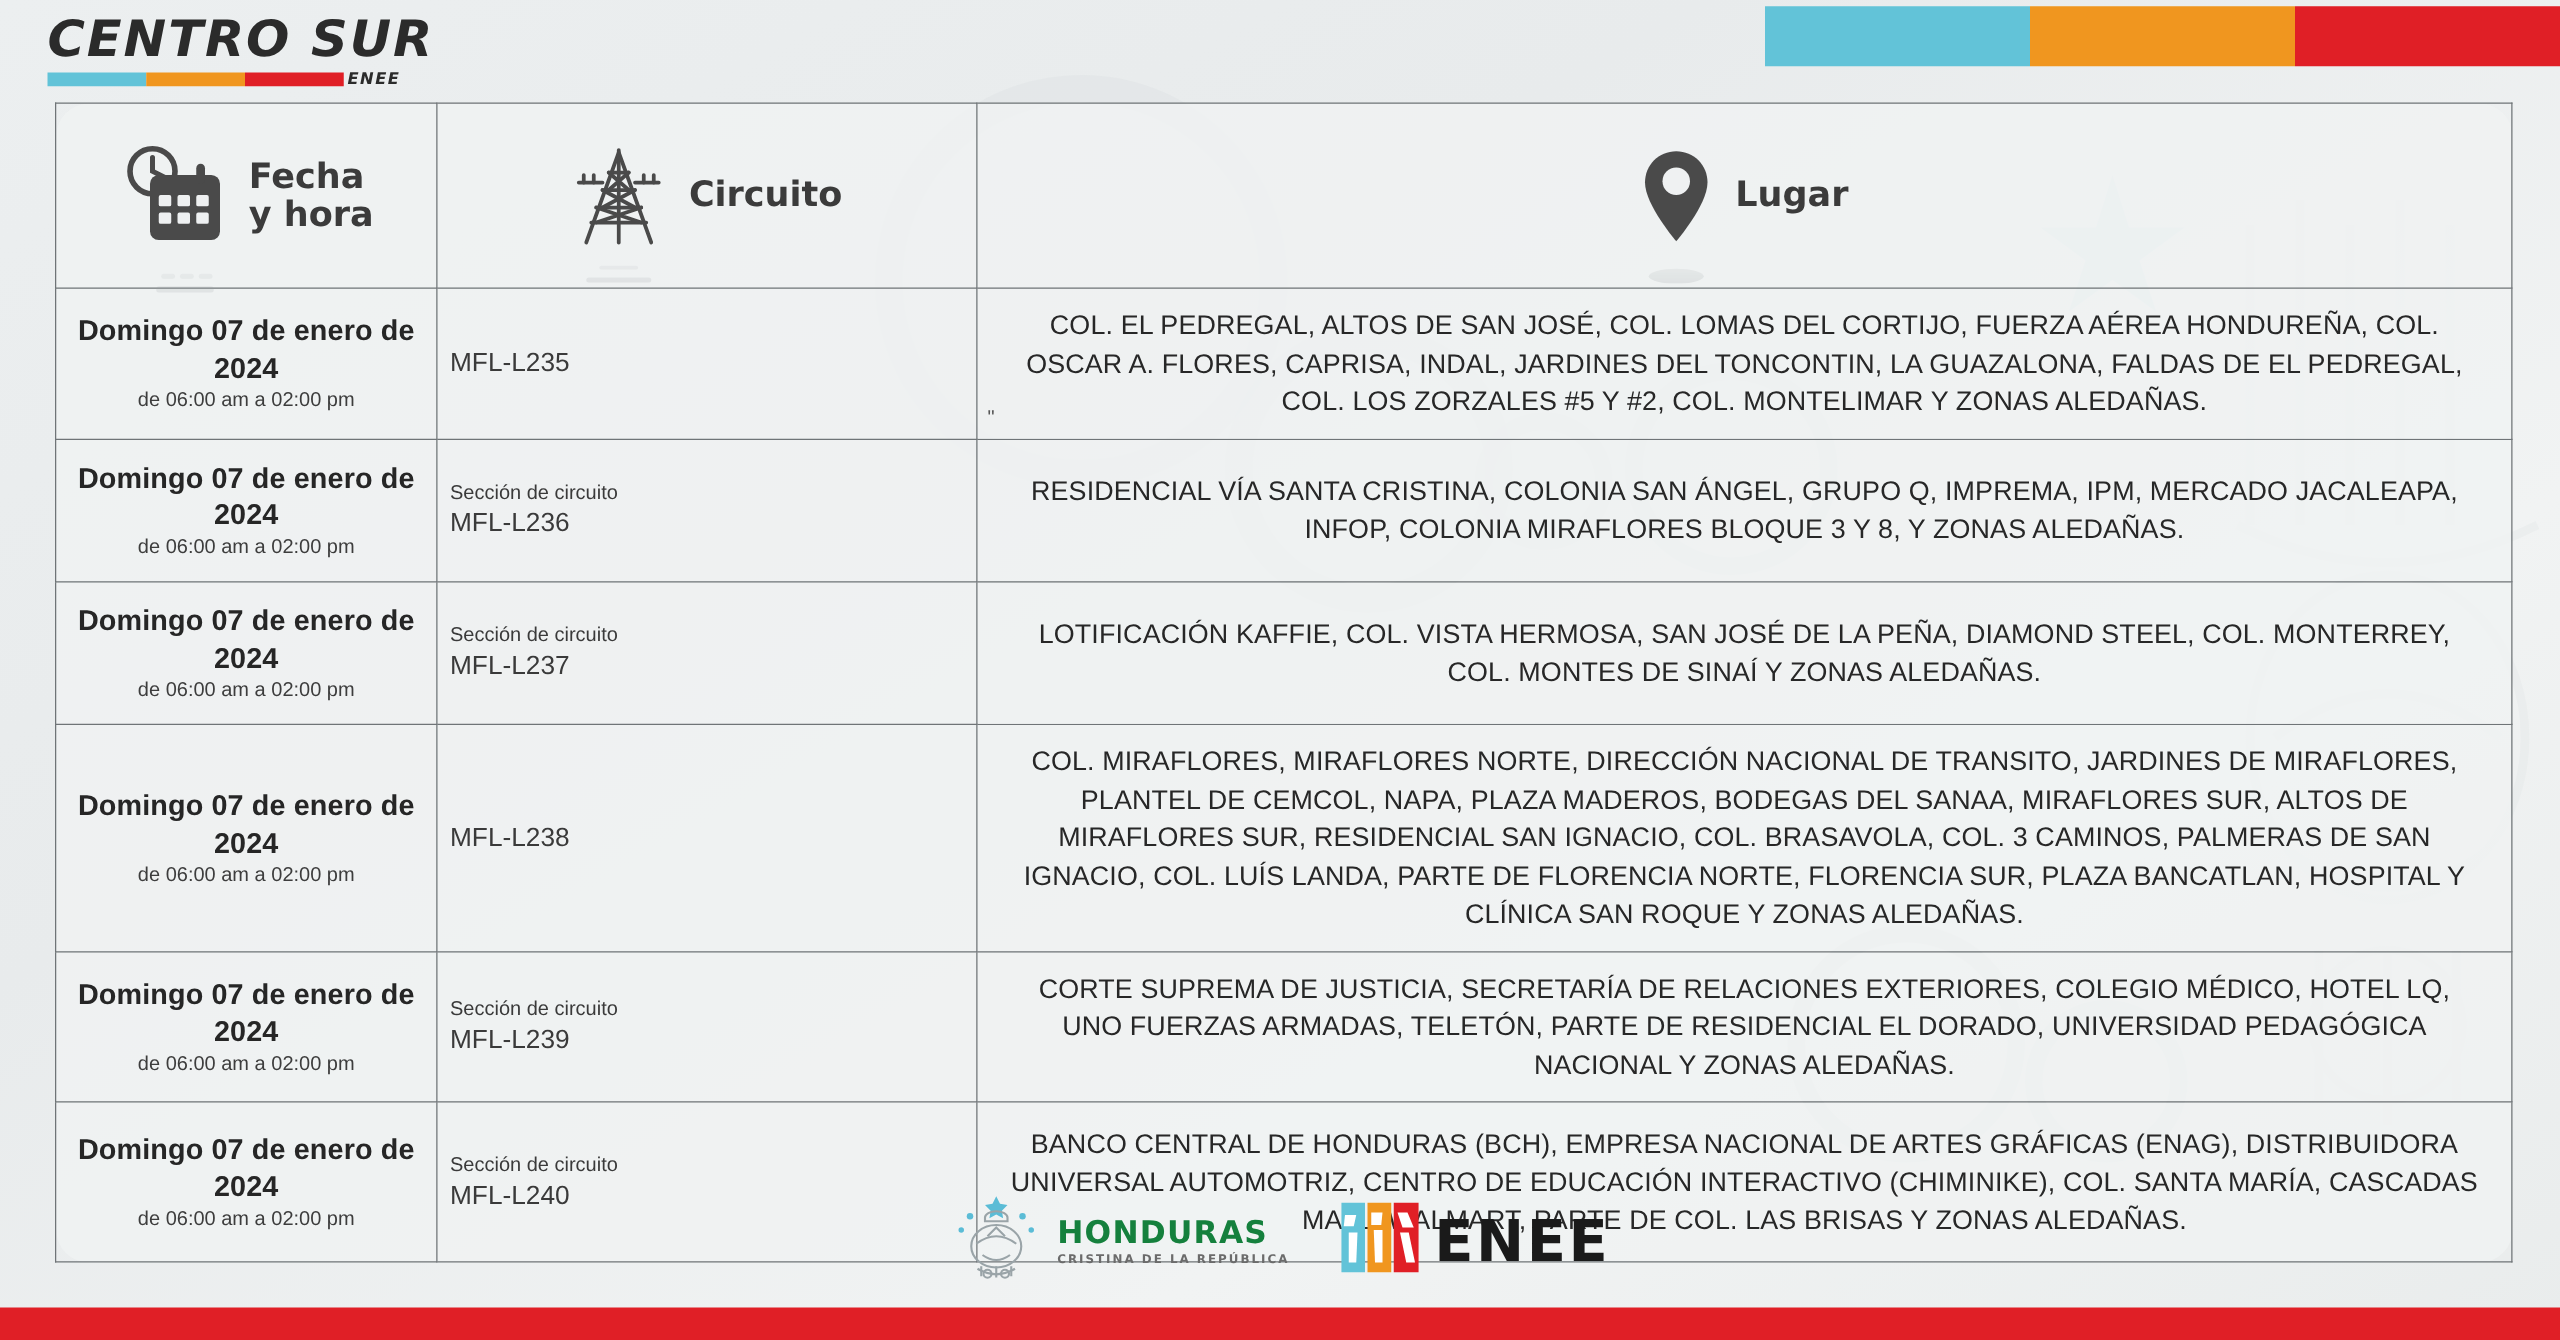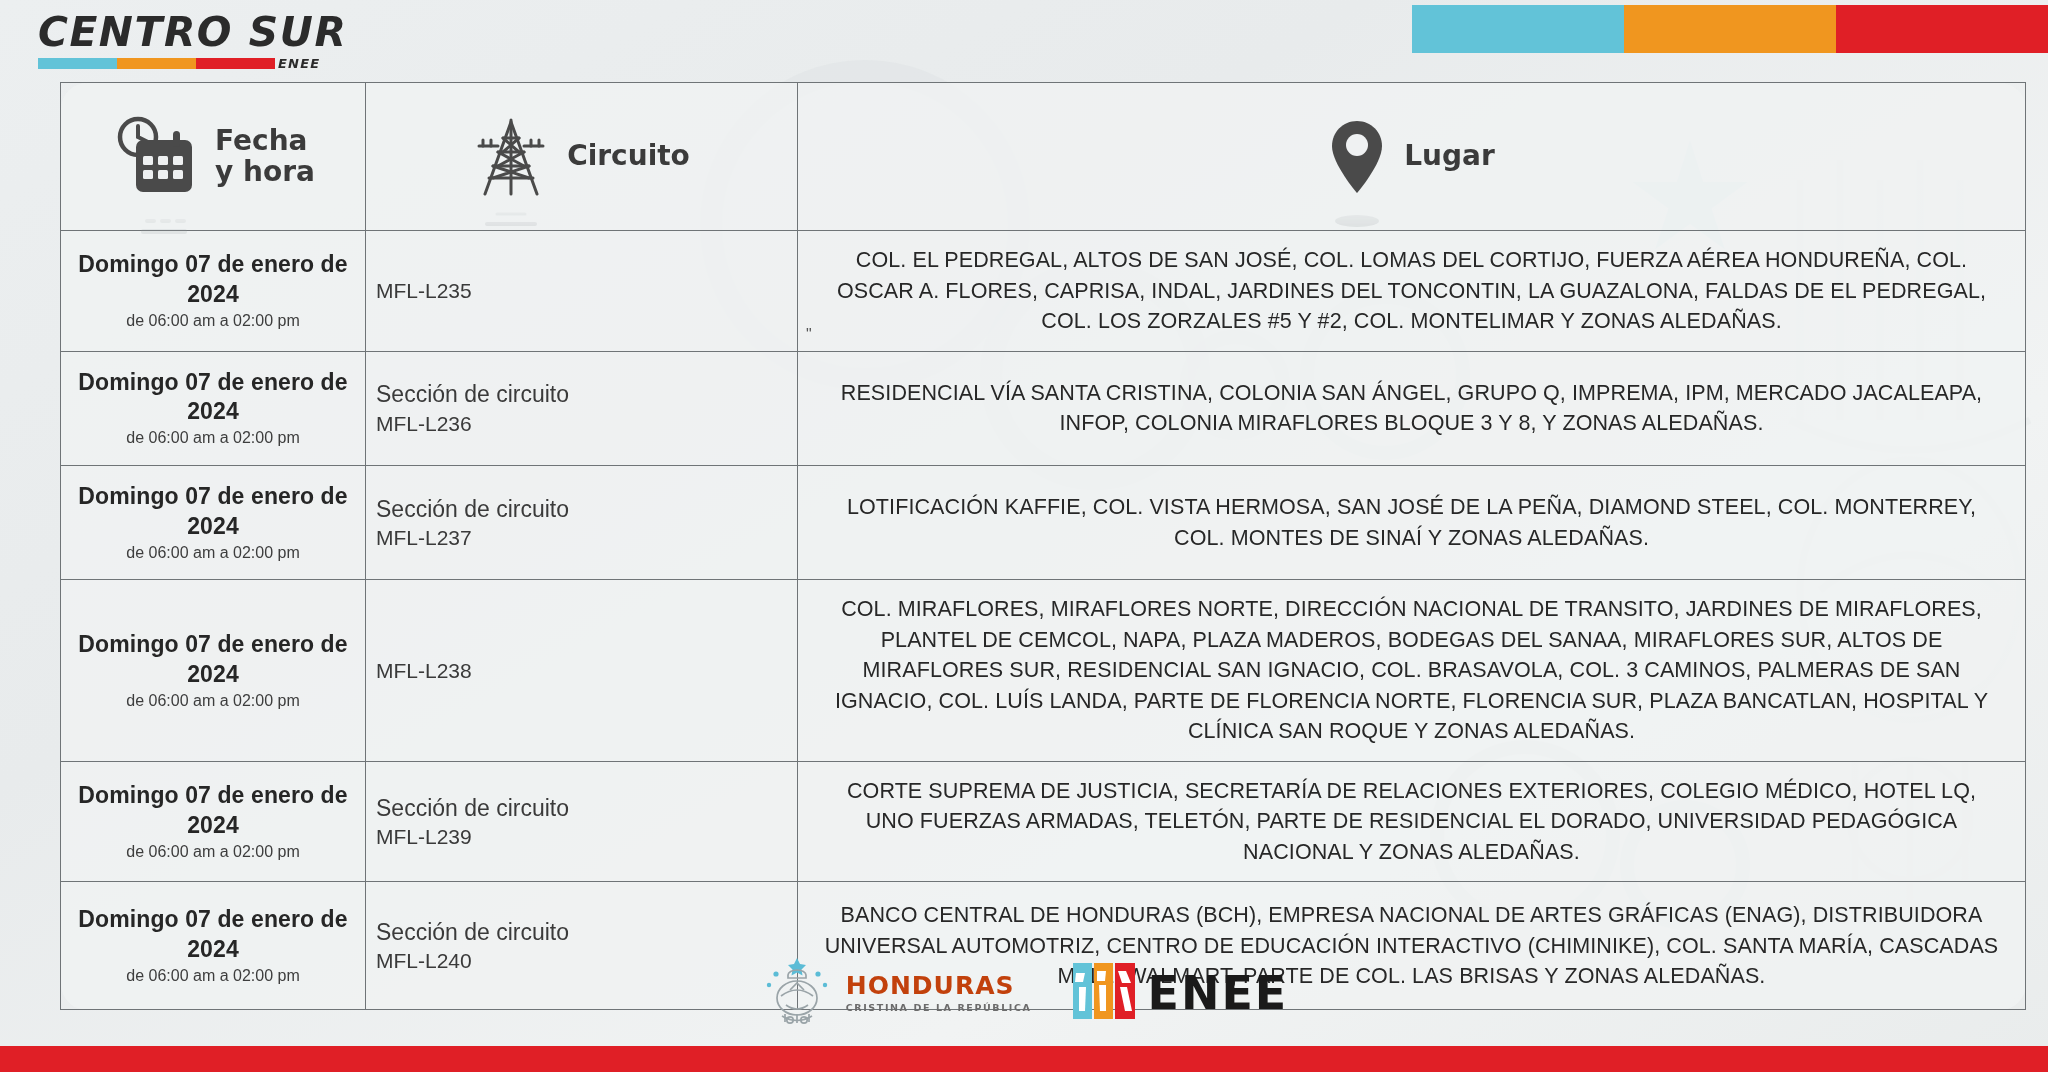--- a/index.html
+++ b/index.html
@@ -109,21 +109,21 @@
     letter-spacing: 1.2px;
     color: #2b2b2b;
     margin-left: 3px;
     line-height: 1;
   }
 
   
   #table-wrap {
     position: absolute;
     top: 82px;
-    left: 60px;
+    left: 44px;
     width: 1966px;
     height: 842px;
     z-index: 2;
   }
   table#schedule {
     width: 100%;
     border-collapse: collapse;
     table-layout: fixed;
   }
   table#schedule td, table#schedule th {
@@ -191,21 +191,21 @@
     font-weight: 400;
     color: #3d3d3d;
     line-height: 1.35;
   }
   td.cell-circuito {
     text-align: left;
     padding: 16px 10px;
     vertical-align: top;
   }
   .circ-sec {
-    font-size: 23px;
+    font-size: 16px;
     color: #3a3a3a;
     line-height: 1.32;
   }
   .circ-code {
     font-size: 21px;
     color: #3a3a3a;
     line-height: 1.32;
   }
   td.cell-lugar {
     text-align: center;
@@ -254,21 +254,21 @@
   .foot-group {
     display: flex;
     align-items: center;
     gap: 12px;
   }
   .hn-text-main {
     font-family: "DejaVu Sans", sans-serif;
     font-weight: 700;
     font-size: 25px;
     letter-spacing: 1px;
-    color: #c2410c;
+    color: #15803d;
     line-height: 1;
   }
   .hn-text-sub {
     font-family: "DejaVu Sans", sans-serif;
     font-weight: 700;
     font-size: 9.5px;
     letter-spacing: 1.6px;
     color: #6b6b6b;
     margin-top: 5px;
     line-height: 1;

